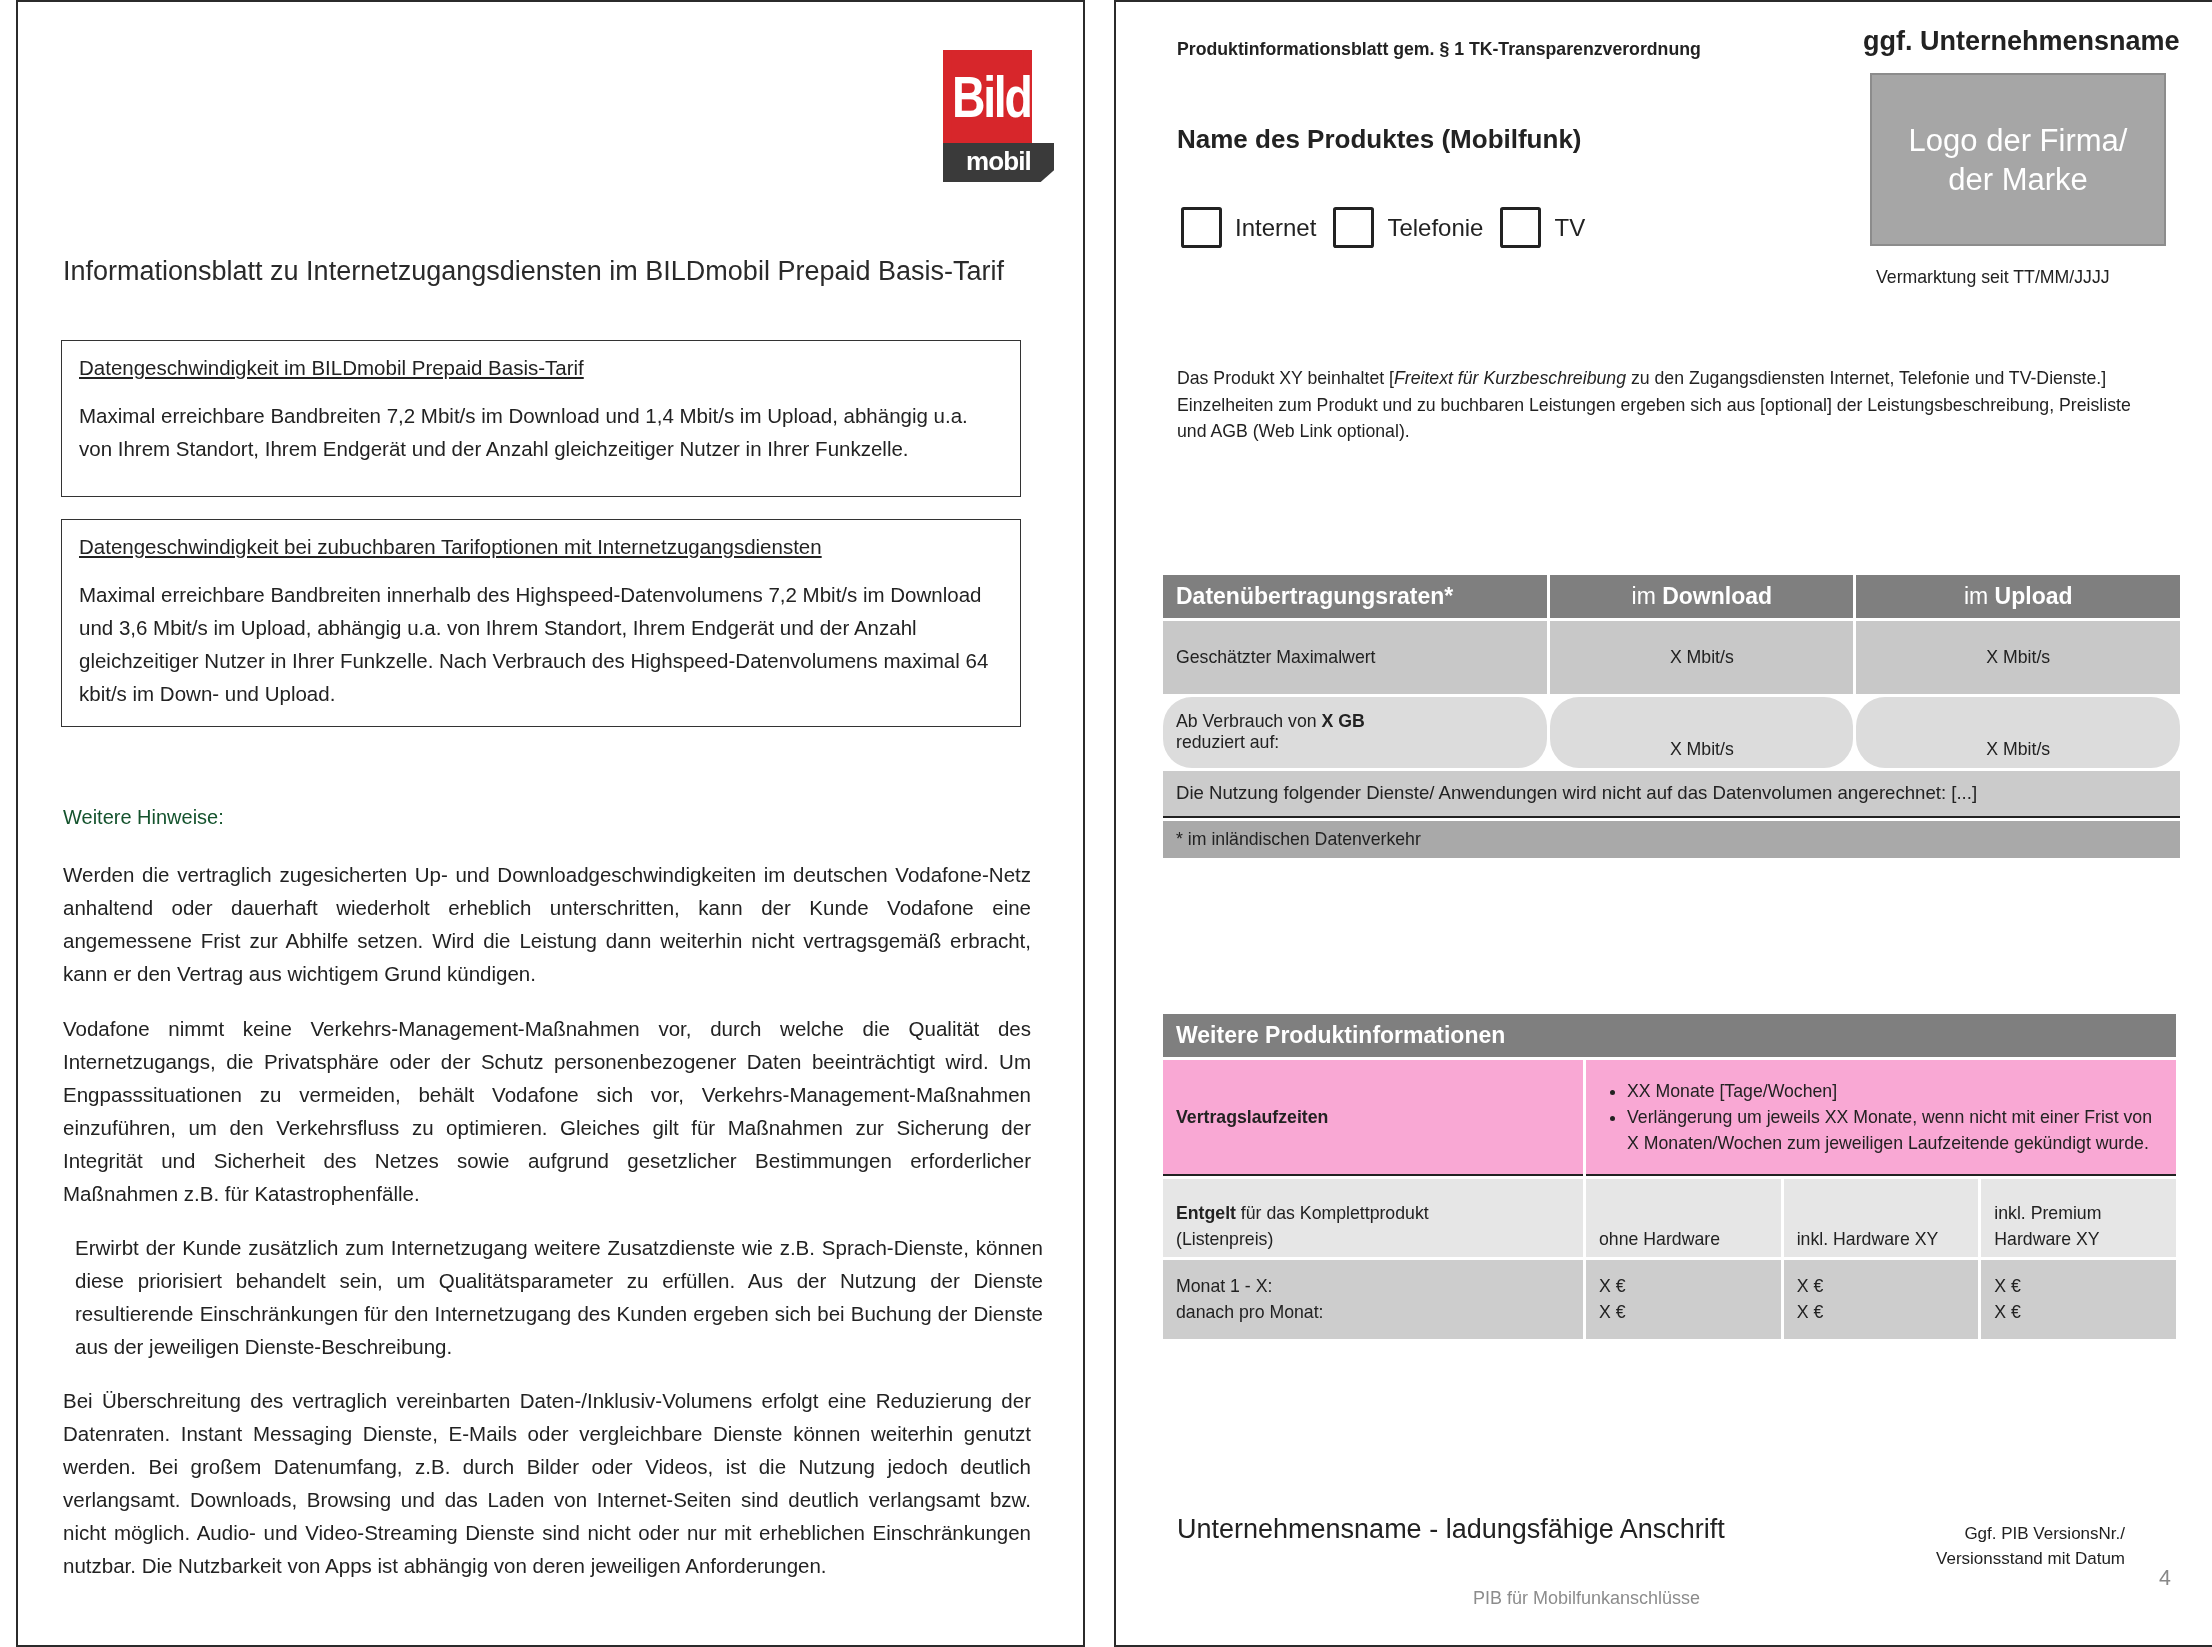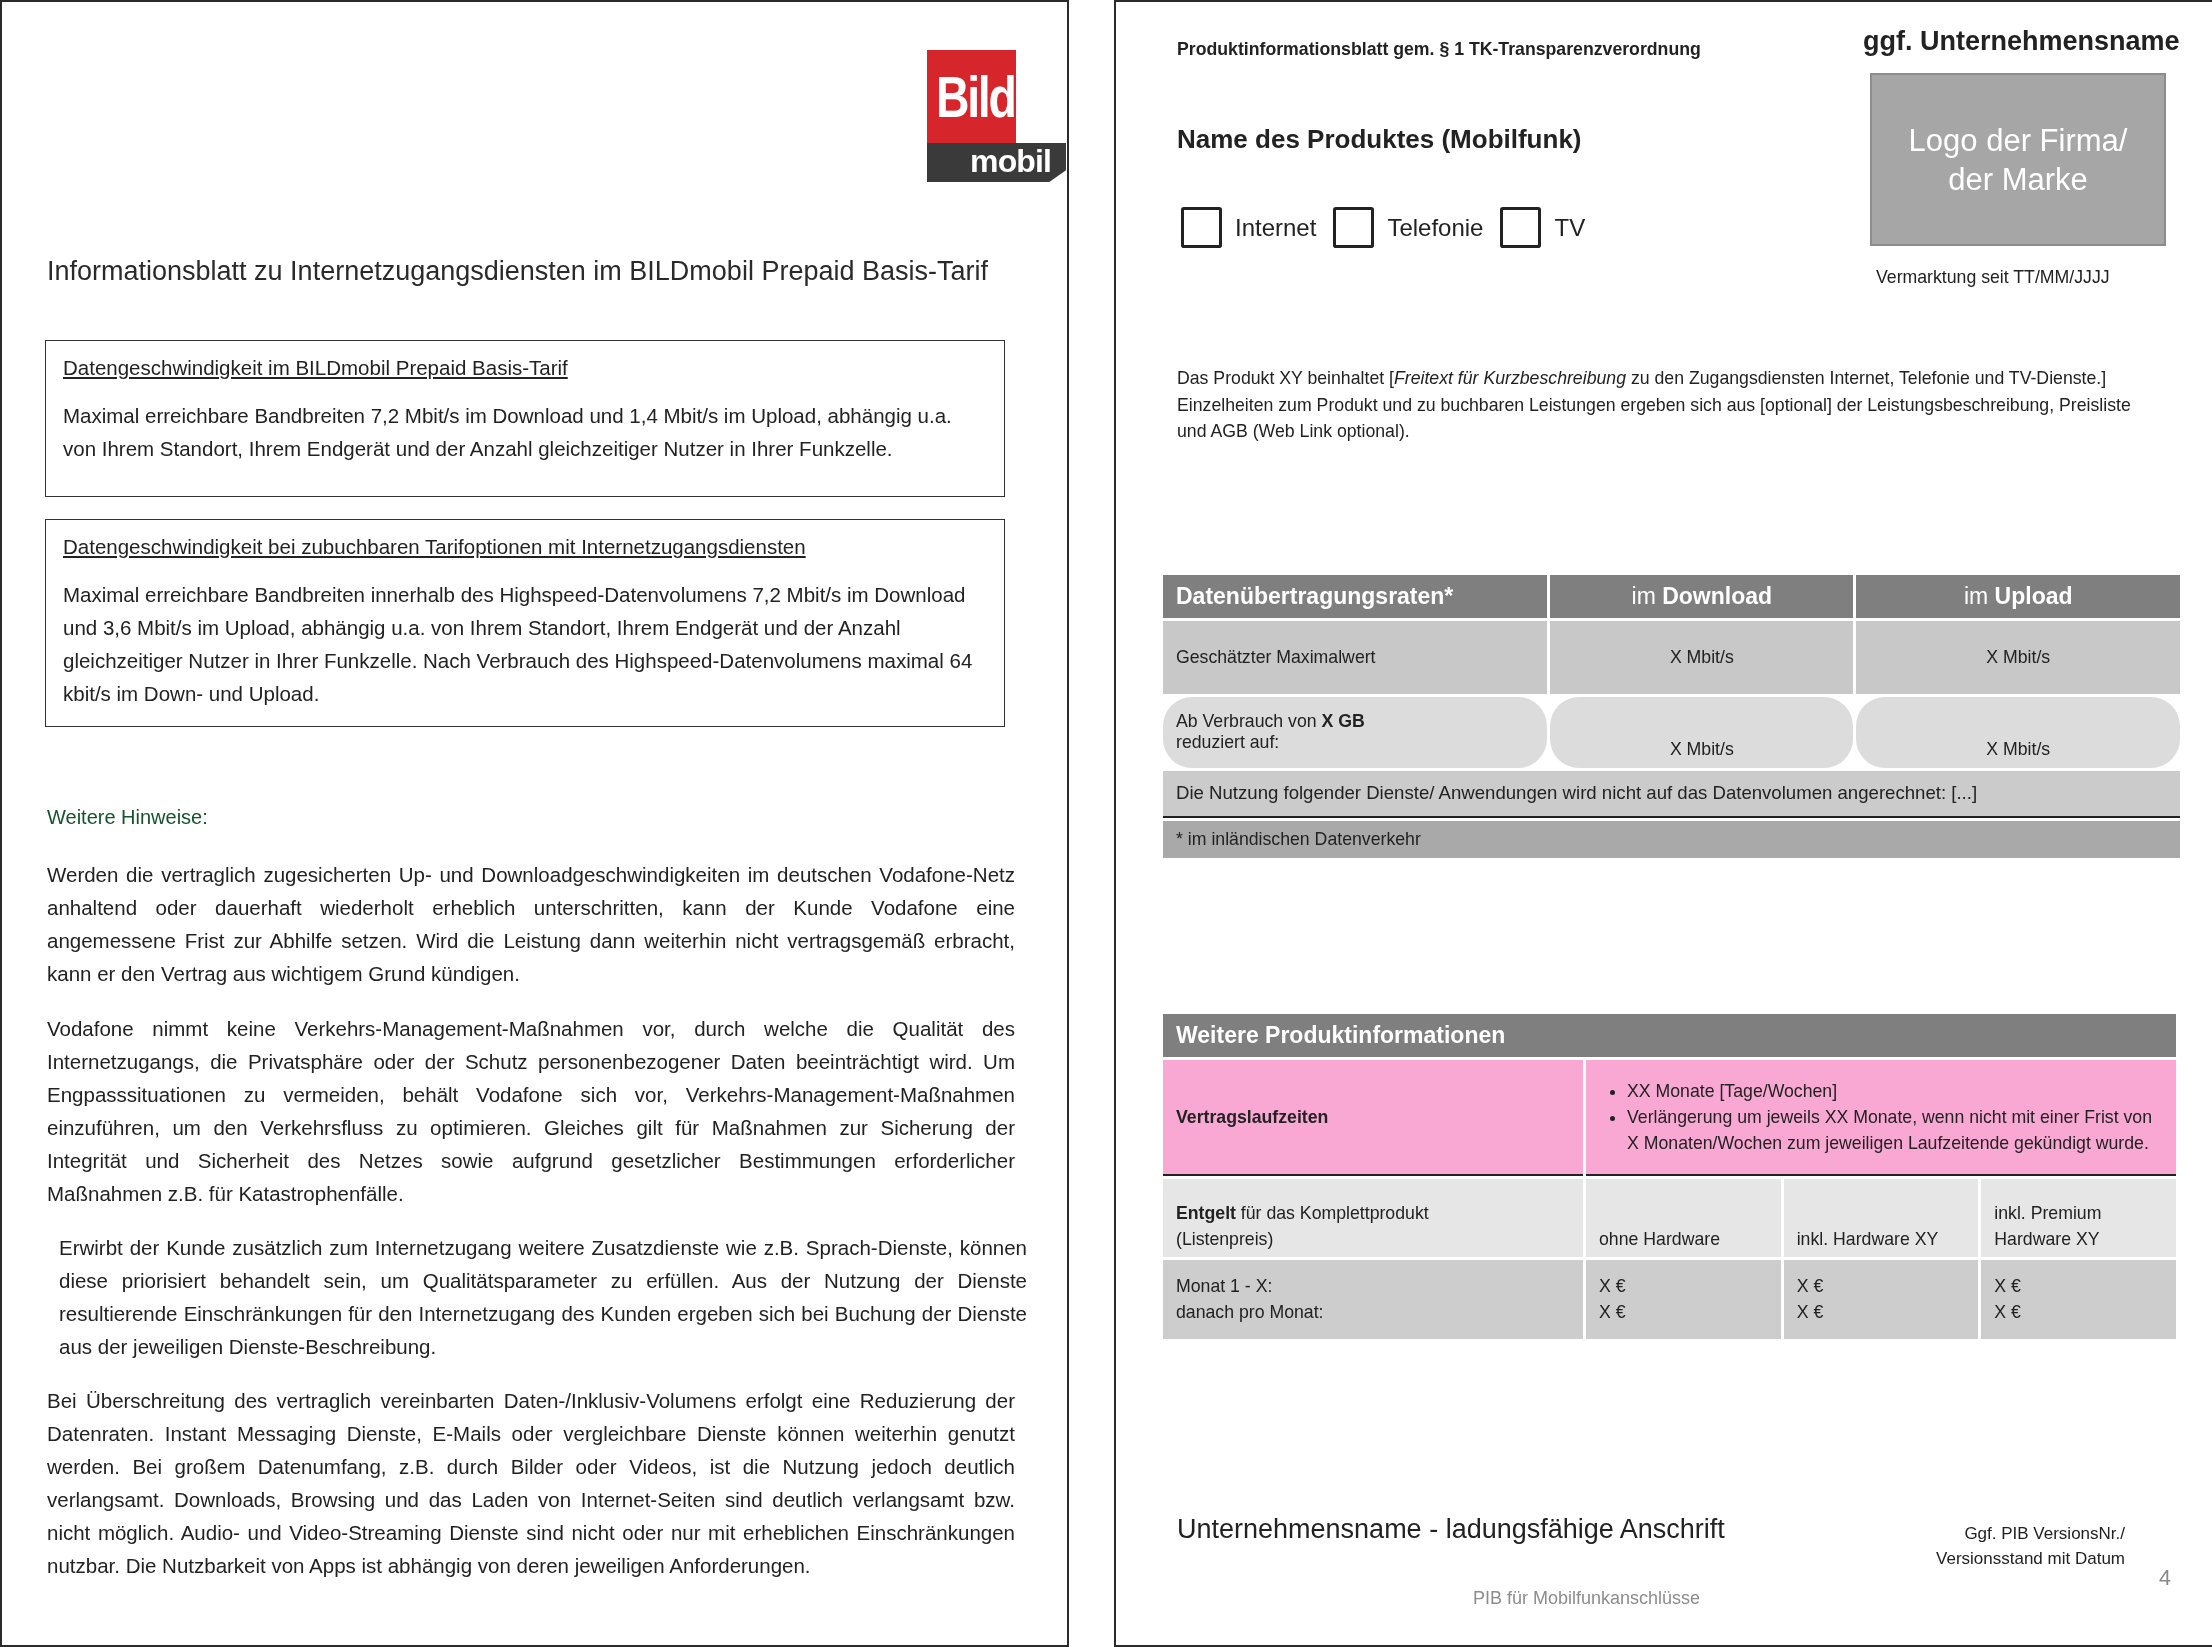--- a/index.html
+++ b/index.html
@@ -1,33 +1,33 @@
 <!DOCTYPE html>
 <html style="font-size:15px"><head>
 <meta charset="utf-8">
 <style>
   html, body { margin:0; padding:0; }
   body {
     width:2212px; height:1647px; position:relative; background:#ffffff; overflow:hidden;
     font-family:"Liberation Sans", sans-serif; color:#222;
   }
   .page { position:absolute; top:0; background:#fff; box-sizing:border-box; }
-  #page-left { left:0; width:1069px; height:1647px; border:2.8px solid #2b2b2b; }
+  #page-left { left:16px; width:1069px; height:1647px; border:2.8px solid #2b2b2b; }
   #page-right { left:1114px; width:1098px; height:1647px; border:2.8px solid #2b2b2b; border-right:none; }
   .abs { position:absolute; }
 
   
   .bild-logo { left:925px; top:48px; width:89px; height:132px; }
   .bild-top { position:absolute; left:0; top:0; width:89px; height:93px; background:#d7262b;
     color:#fff; font-family:"Liberation Sans", sans-serif; font-weight:bold; font-size:58px;
     text-align:center; line-height:93px; letter-spacing:-2.8px; transform:scaleX(0.8); transform-origin:center; }
   .bild-top-wrap { position:absolute; left:0; top:0; width:89px; height:93px; background:#d7262b; overflow:hidden; }
   .bild-bottom { position:absolute; left:0; top:93px; width:111px; height:39px; background:#3a3a3a;
-    color:#fff; font-weight:bold; font-size:32px; text-align:center; line-height:37px; letter-spacing:-0.9px;
-    clip-path:polygon(0 0,100% 0,100% 70%,88% 100%,0 100%);padding-left:28px; }
+    color:#fff; font-weight:bold; font-size:26px; text-align:center; line-height:37px; letter-spacing:-0.9px;
+    clip-path:polygon(0 0,100% 0,100% 70%,88% 100%,0 100%); }
 
   .doc-title { left:45px; top:254px; font-size:27px; color:#2a2a2a; white-space:nowrap; }
 
   .info-box { position:absolute; left:43px; width:960px; border:1.9px solid #333; box-sizing:border-box; padding:9.3px 17px 0 17px; }
   #box1 { top:338px; height:157px; }
   #box2 { top:517px; height:208px; }
   .box-heading { font-size:20.5px; text-decoration:underline; color:#222; line-height:28px; margin-top:3.7px; }
   .box-text { font-size:20.5px; line-height:33px; color:#222; margin-top:17px; }
 
   .hints-label { left:45px; top:804px; font-size:20px; color:#14532d; }

